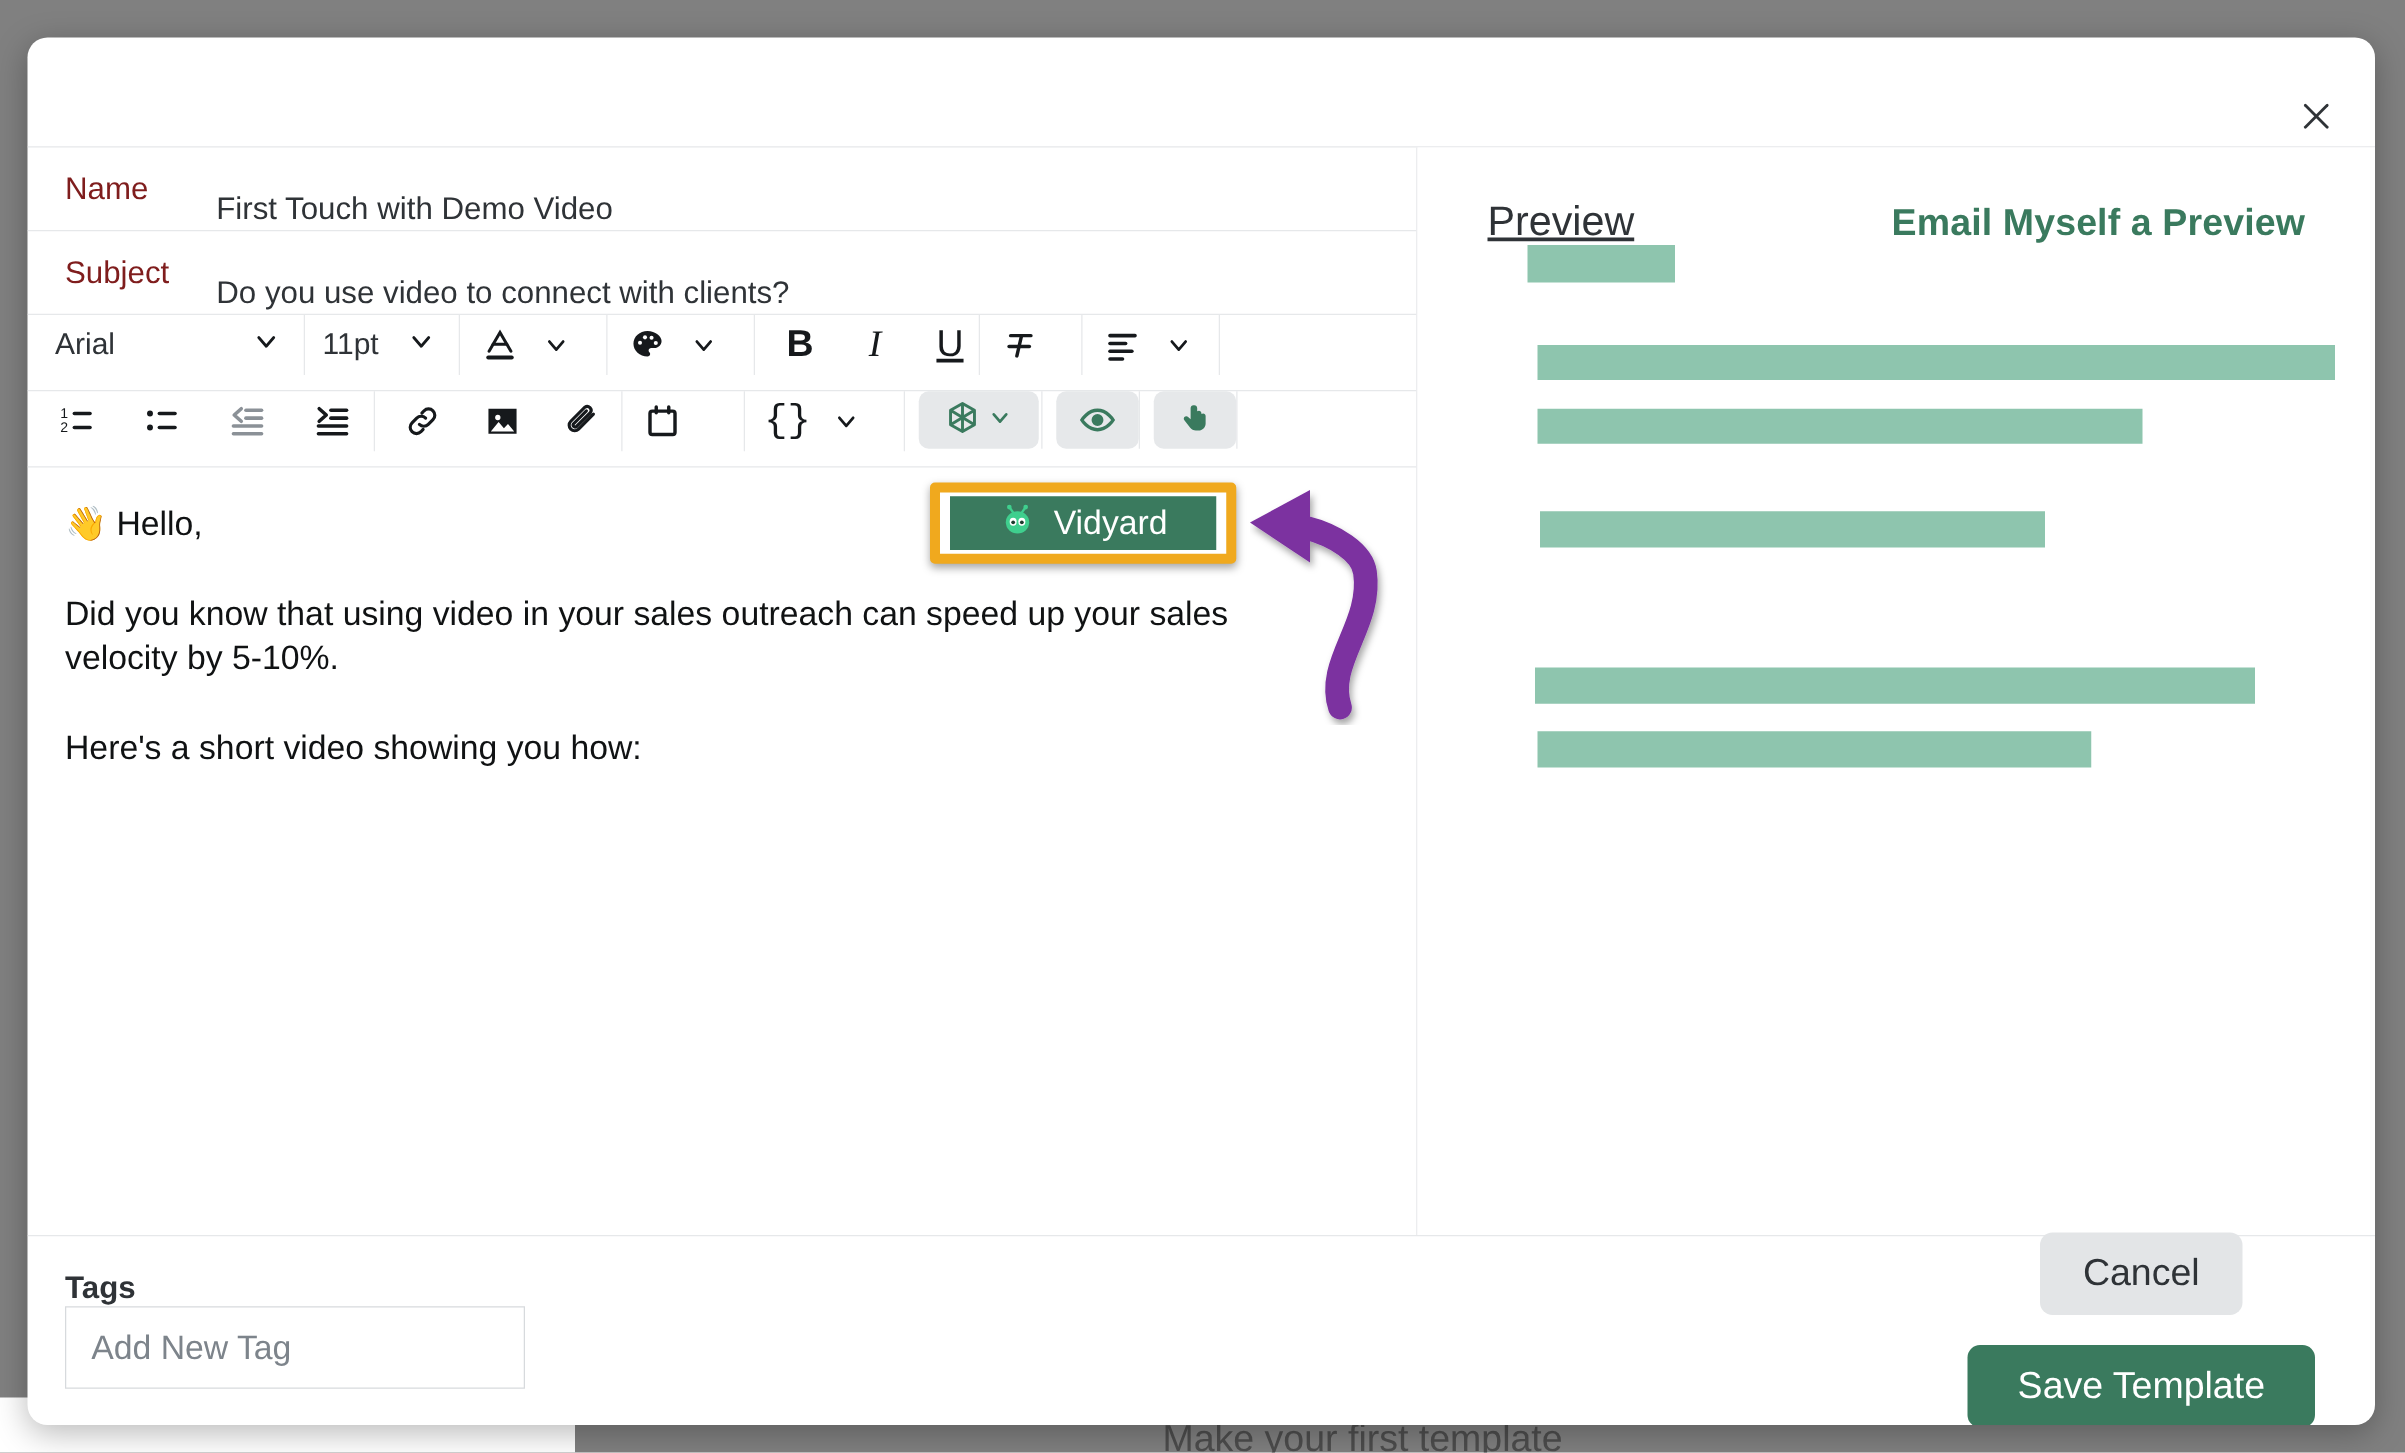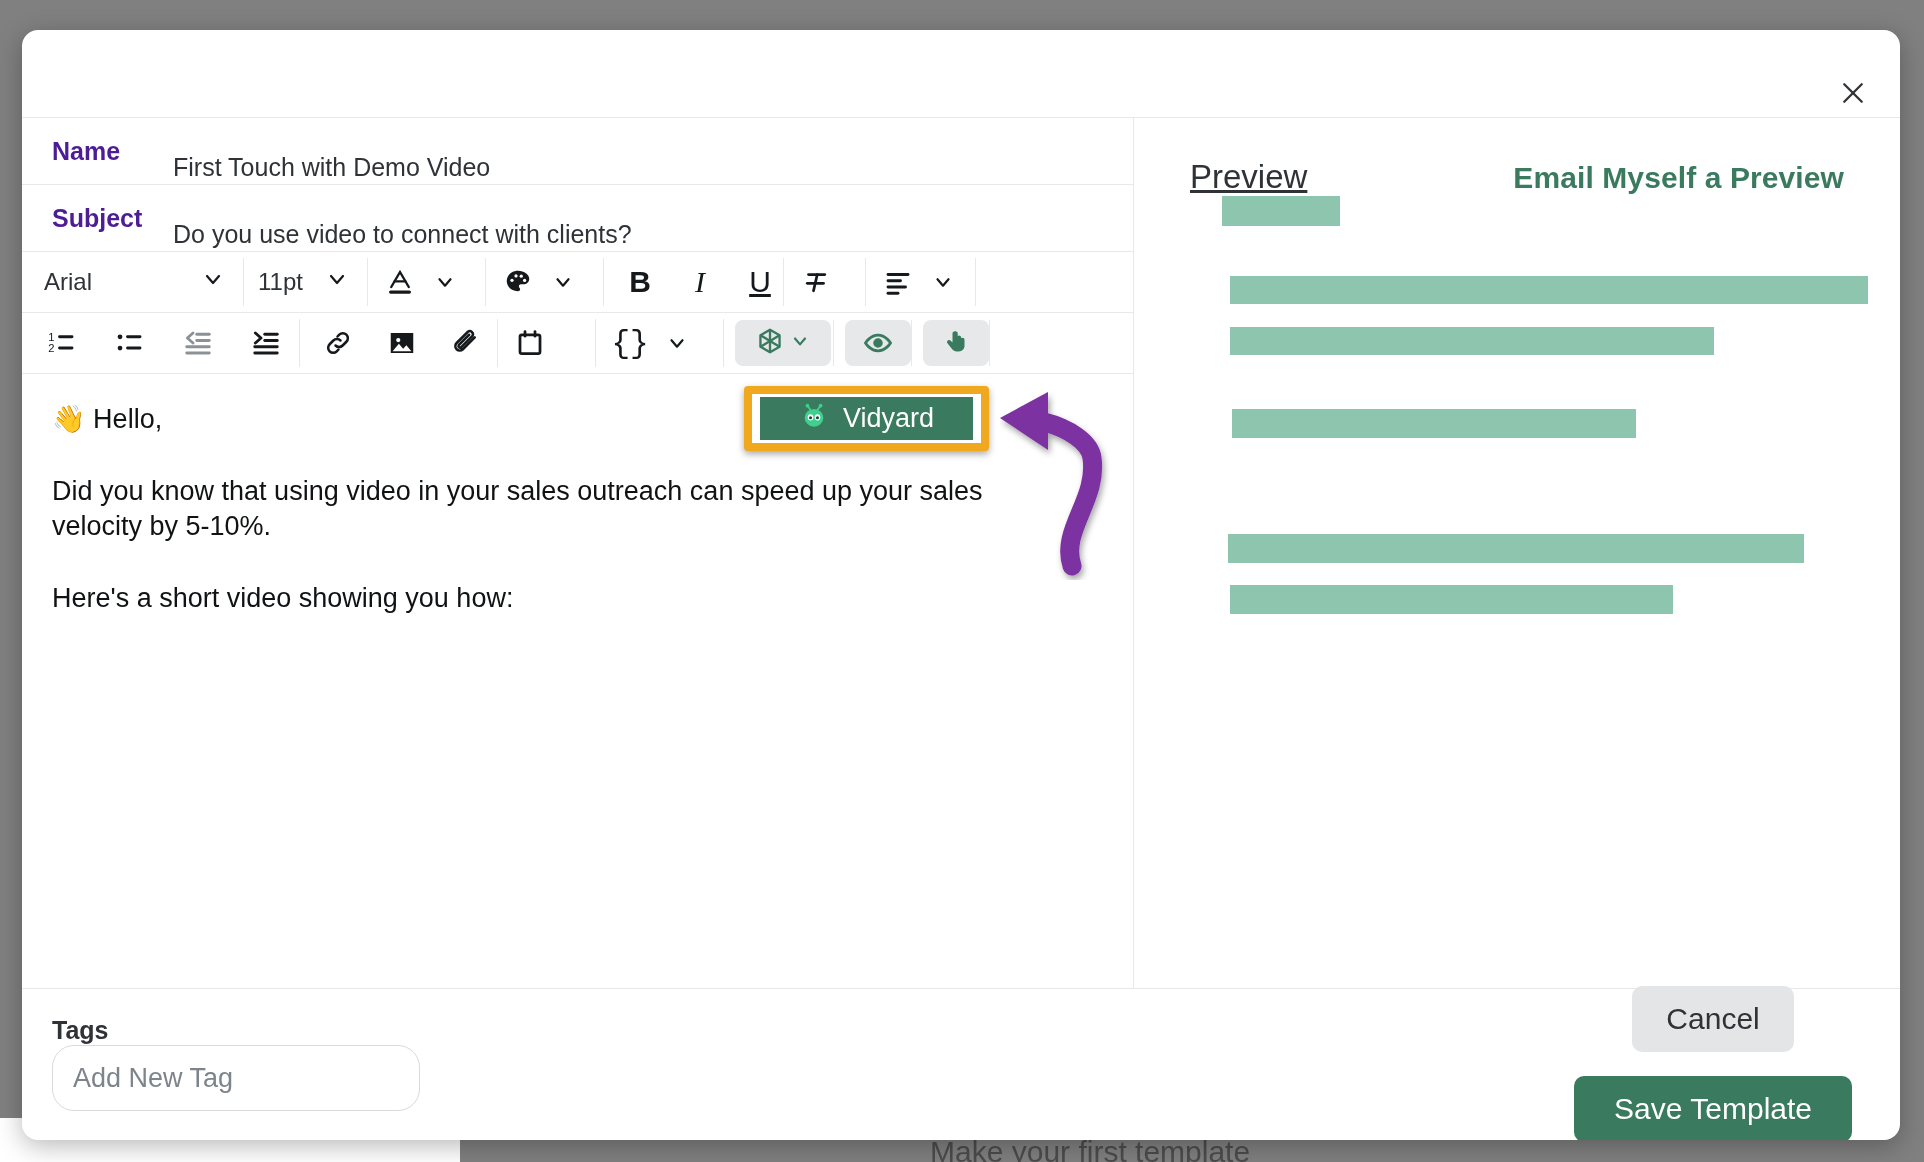--- a/index.html
+++ b/index.html
@@ -53,31 +53,31 @@
   .left-col{ width:1112px; border-right:1px solid #e6e8ea; display:flex; flex-direction:column; }
   .right-col{ flex:1; background:#fff; position:relative; }
 
   
   .field-row{
     display:flex; align-items:center;
     height:67px; border-bottom:1px solid #e6e8ea;
     padding-left:30px;
   }
   .field-label{
-    font-size:25px; font-weight:bold; color:#4c1d95;
+    font-size:25px; font-weight:normal; color:#7f1d1d;
   }
   .field-label.name{ width:93px; }
   .field-label.subject{ width:93px; }
   .field-value{
     font-size:25px; color:#2f3337; margin-left:28px;margin-top:33px;
   }
 
   
   .toolbar-row{
-    display:flex; align-items:center;
+    display:flex; align-items:flex-start;
     height:61px;
     border-bottom:1px solid #e6e8ea;
   }
   .tb-group{
     display:flex; align-items:center;
     border-right:1px solid #e6e8ea;
     padding:0 6px;
   }
   .tb-btn{
     height:48px; min-width:52px;
@@ -124,21 +124,21 @@
 
   
   .modal-footer{
     height:150px; border-top:1px solid #e6e8ea;
     display:flex; align-items:center; padding:0 48px 0 30px;
     position:relative;
   }
   .tags-block{ display:flex; flex-direction:column; }
   .tags-label{ font-size:25px; font-weight:bold; color:#2f3337; }
   .tag-input{
-    width:368px; height:66px; border:1px solid #d7dadd; border-radius:22px;
+    width:368px; height:66px; border:1px solid #d7dadd; border-radius:0;
     font-size:27px; color:#2f3337; padding:0 20px;
     font-family:"Liberation Sans", sans-serif; background:#fff;
   }
   .tag-input::placeholder{ color:#7d848b; }
   .footer-actions{ margin-left:auto; display:flex; gap:24px; align-items:center;flex-direction:column; }
   .btn{
     border:none; border-radius:10px; cursor:pointer;
     font-size:30px; font-family:"Liberation Sans", sans-serif;
     height:66px; padding:0 34px;
   }

